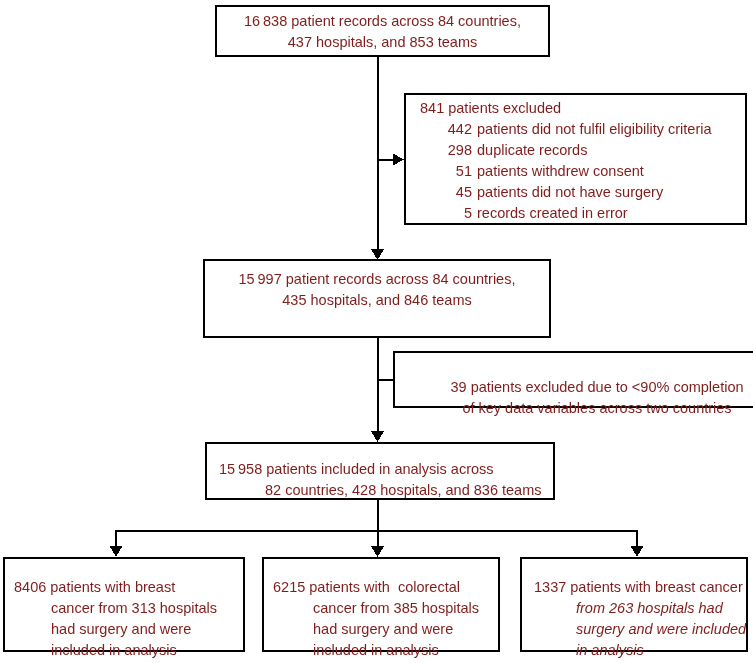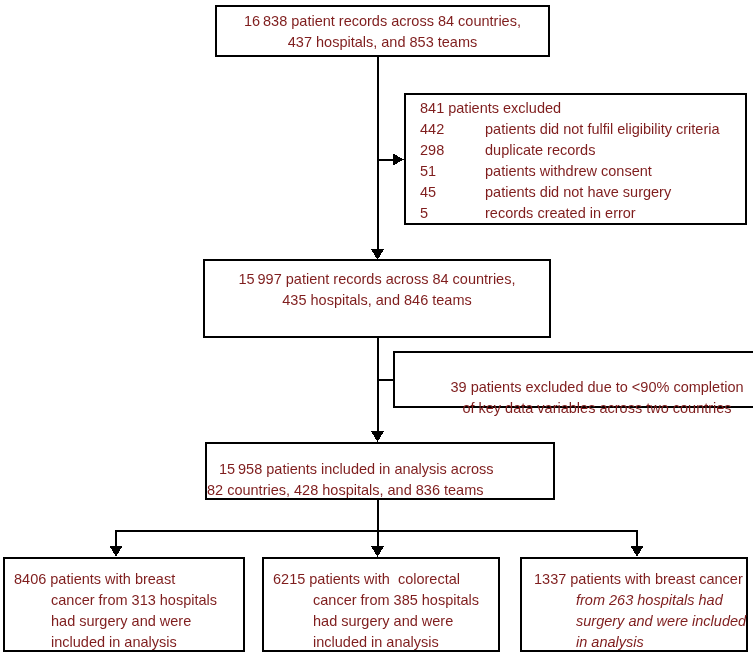--- a/index.html
+++ b/index.html
@@ -41,36 +41,36 @@
     background: #ffffff;
   }
   .line { white-space: pre; }
   .center { text-align: center; }
 
   
   .b-top    { left: 215px; top: 5px;   width: 335px; height: 52px; padding-top: 4px; }
   .b-mid    { left: 203px; top: 259px; width: 348px; height: 79px; padding-top: 8px; }
   .b-incl   { left: 205px; top: 442px; width: 350px; height: 58px; padding-top: 15px; }
   .b-incl .l1 { margin-left: 12px; }
-  .b-incl .l2 { }
+  .b-incl .l2 { margin-left: 58px; }
 
   
   .b-excl1  { left: 404px; top: 93px;  width: 343px; height: 132px; padding: 3px 0 8px 14px; }
   .b-excl1 .num {
     display: inline-block;
     width: 52px;
-    text-align: left;
-    margin-right: 13px;
+    text-align: right;
+    margin-right: 5px;
     white-space: pre;
   }
   .b-excl1 .lbl { white-space: pre; }
   .b-excl2  { left: 393px; top: 351px; width: 408px; height: 57px; padding-top: 24px; }
 
   
-  .b-arm { top: 557px; height: 95px; padding-top: 10px; }
+  .b-arm { top: 557px; height: 95px; padding-top: 18px; }
   .b-arm .l1 { margin-left: 9px; }
   .b-arm .lx { margin-left: 46px; }
   .b-left   { left: 3px;   width: 242px; }
   .b-mid2   { left: 262px; width: 238px; }
   .b-right  { left: 520px; width: 228px; }
   .b-right .l1 { margin-left: 12px; }
   .b-right .lx { margin-left: 54px; font-style: italic; }
   .b-mid2 .lx  { margin-left: 49px; }
 </style>
 </head>

